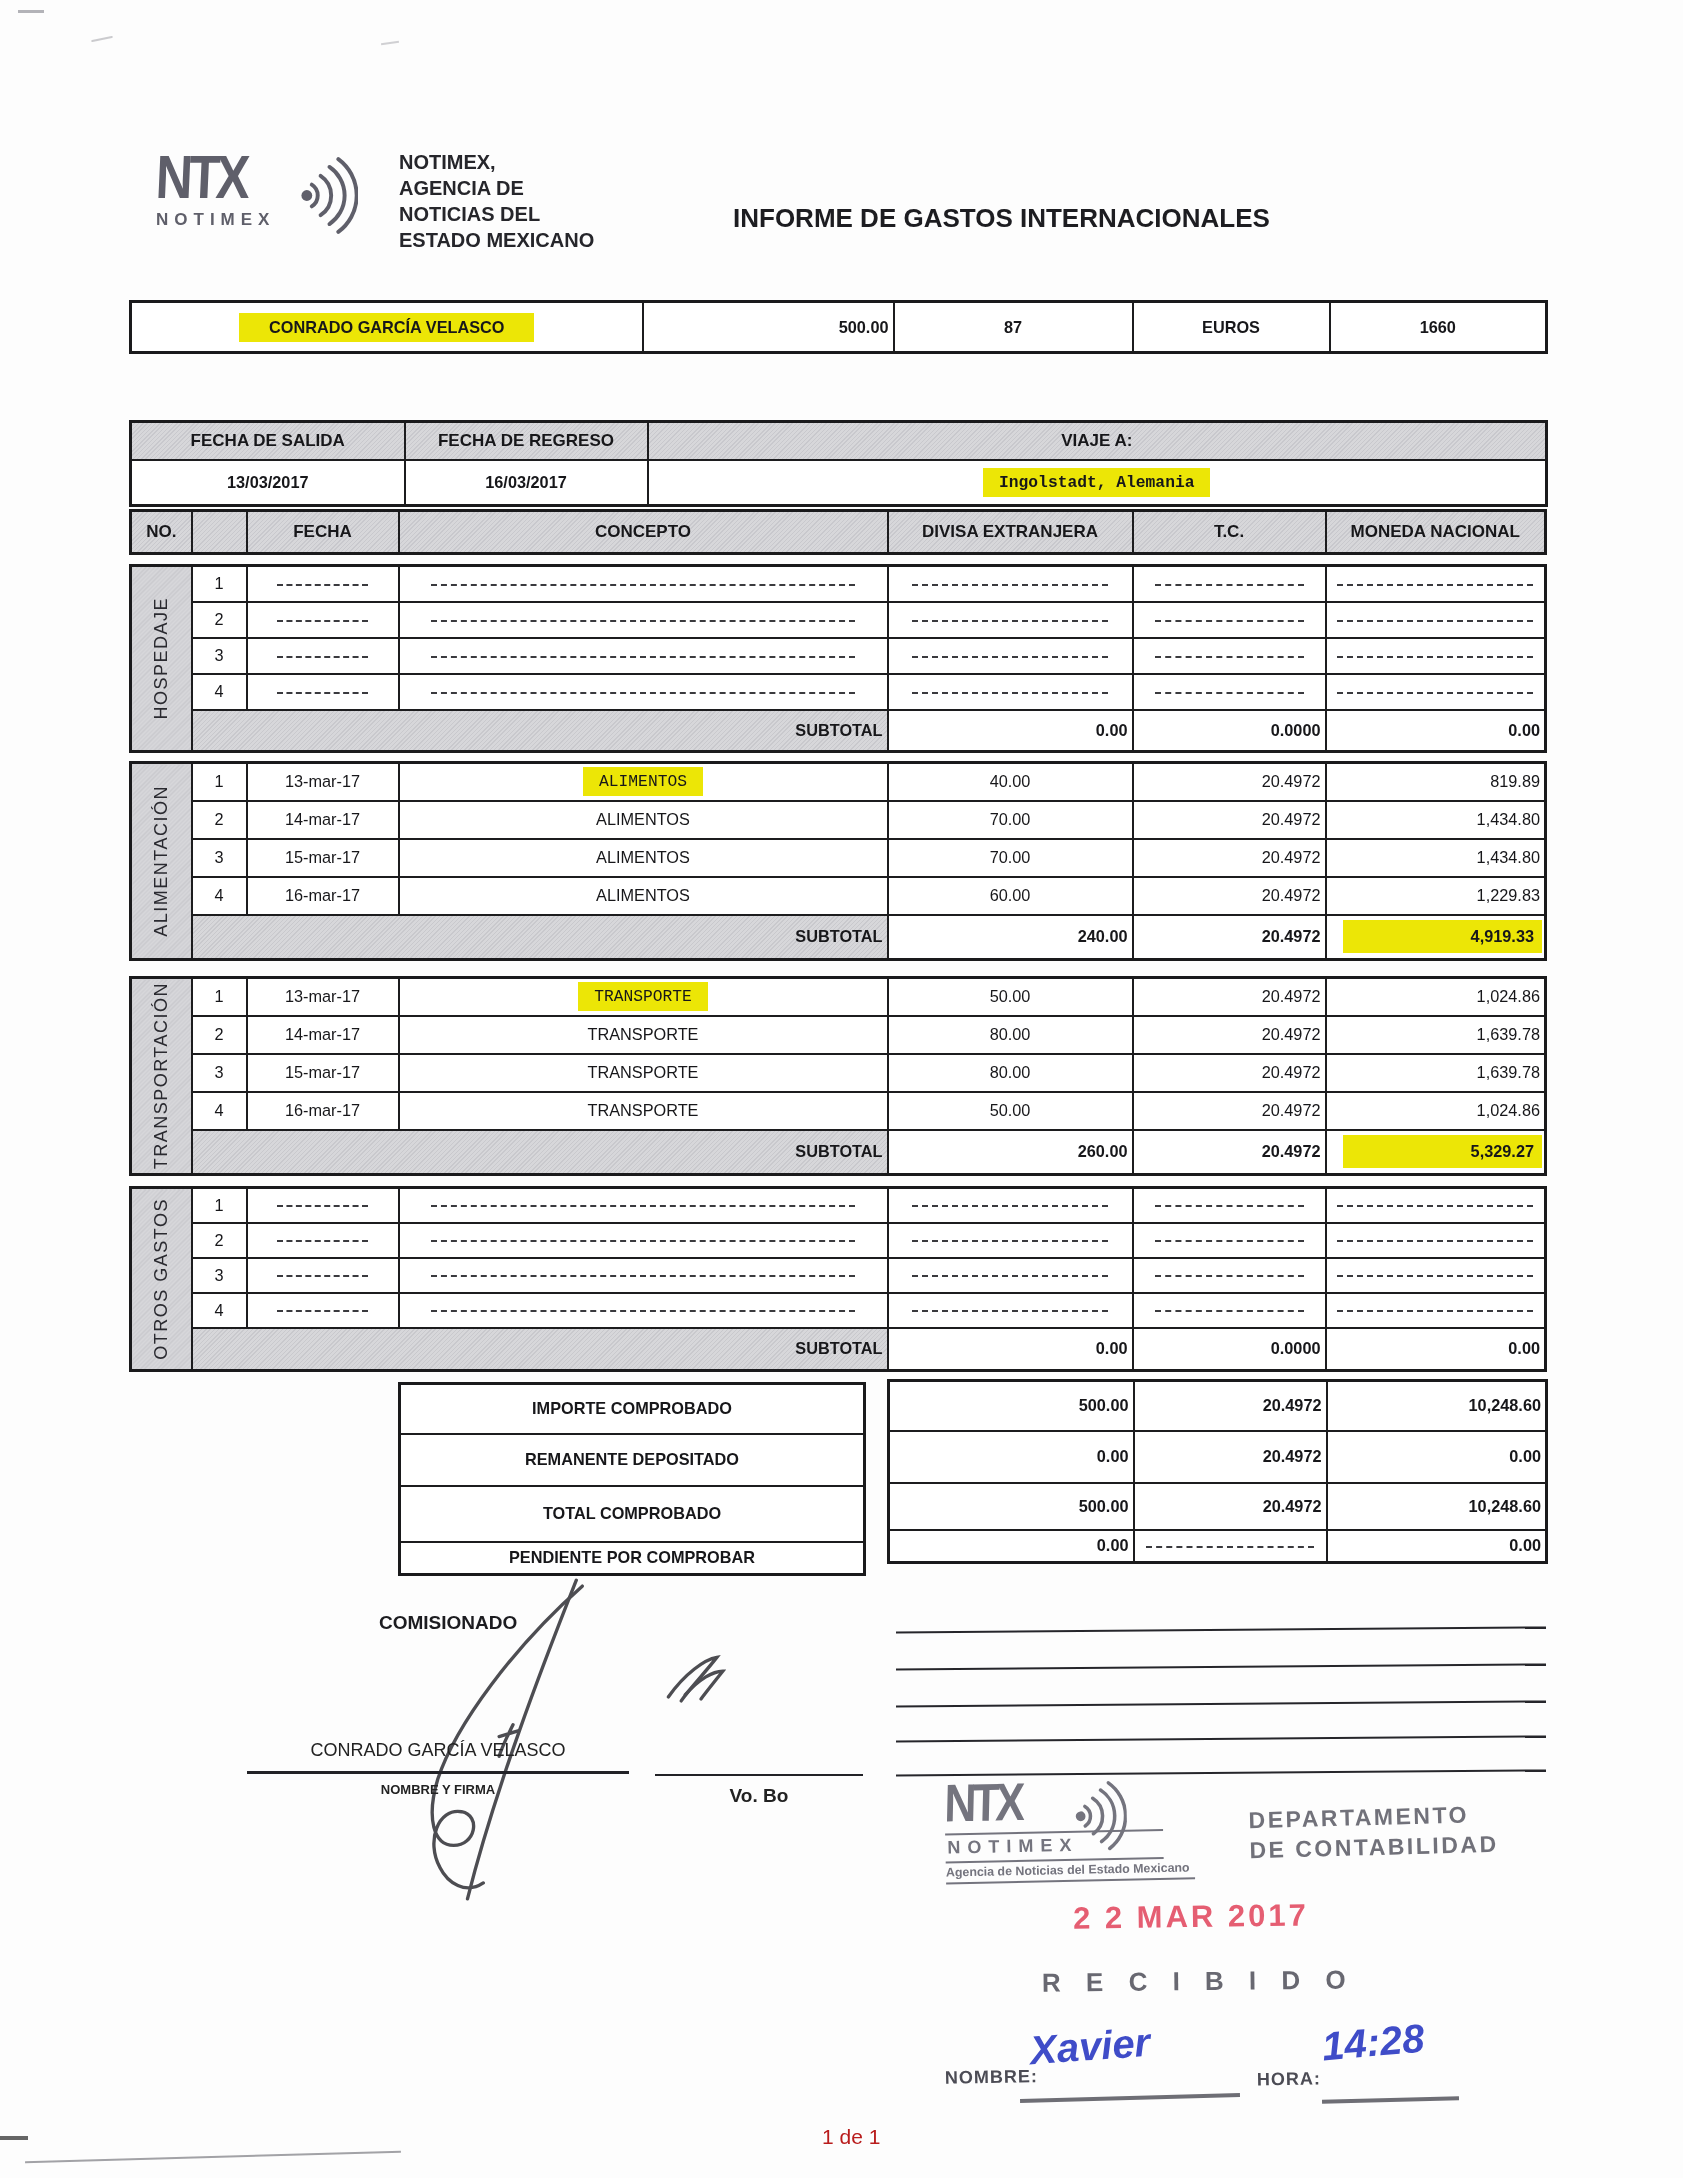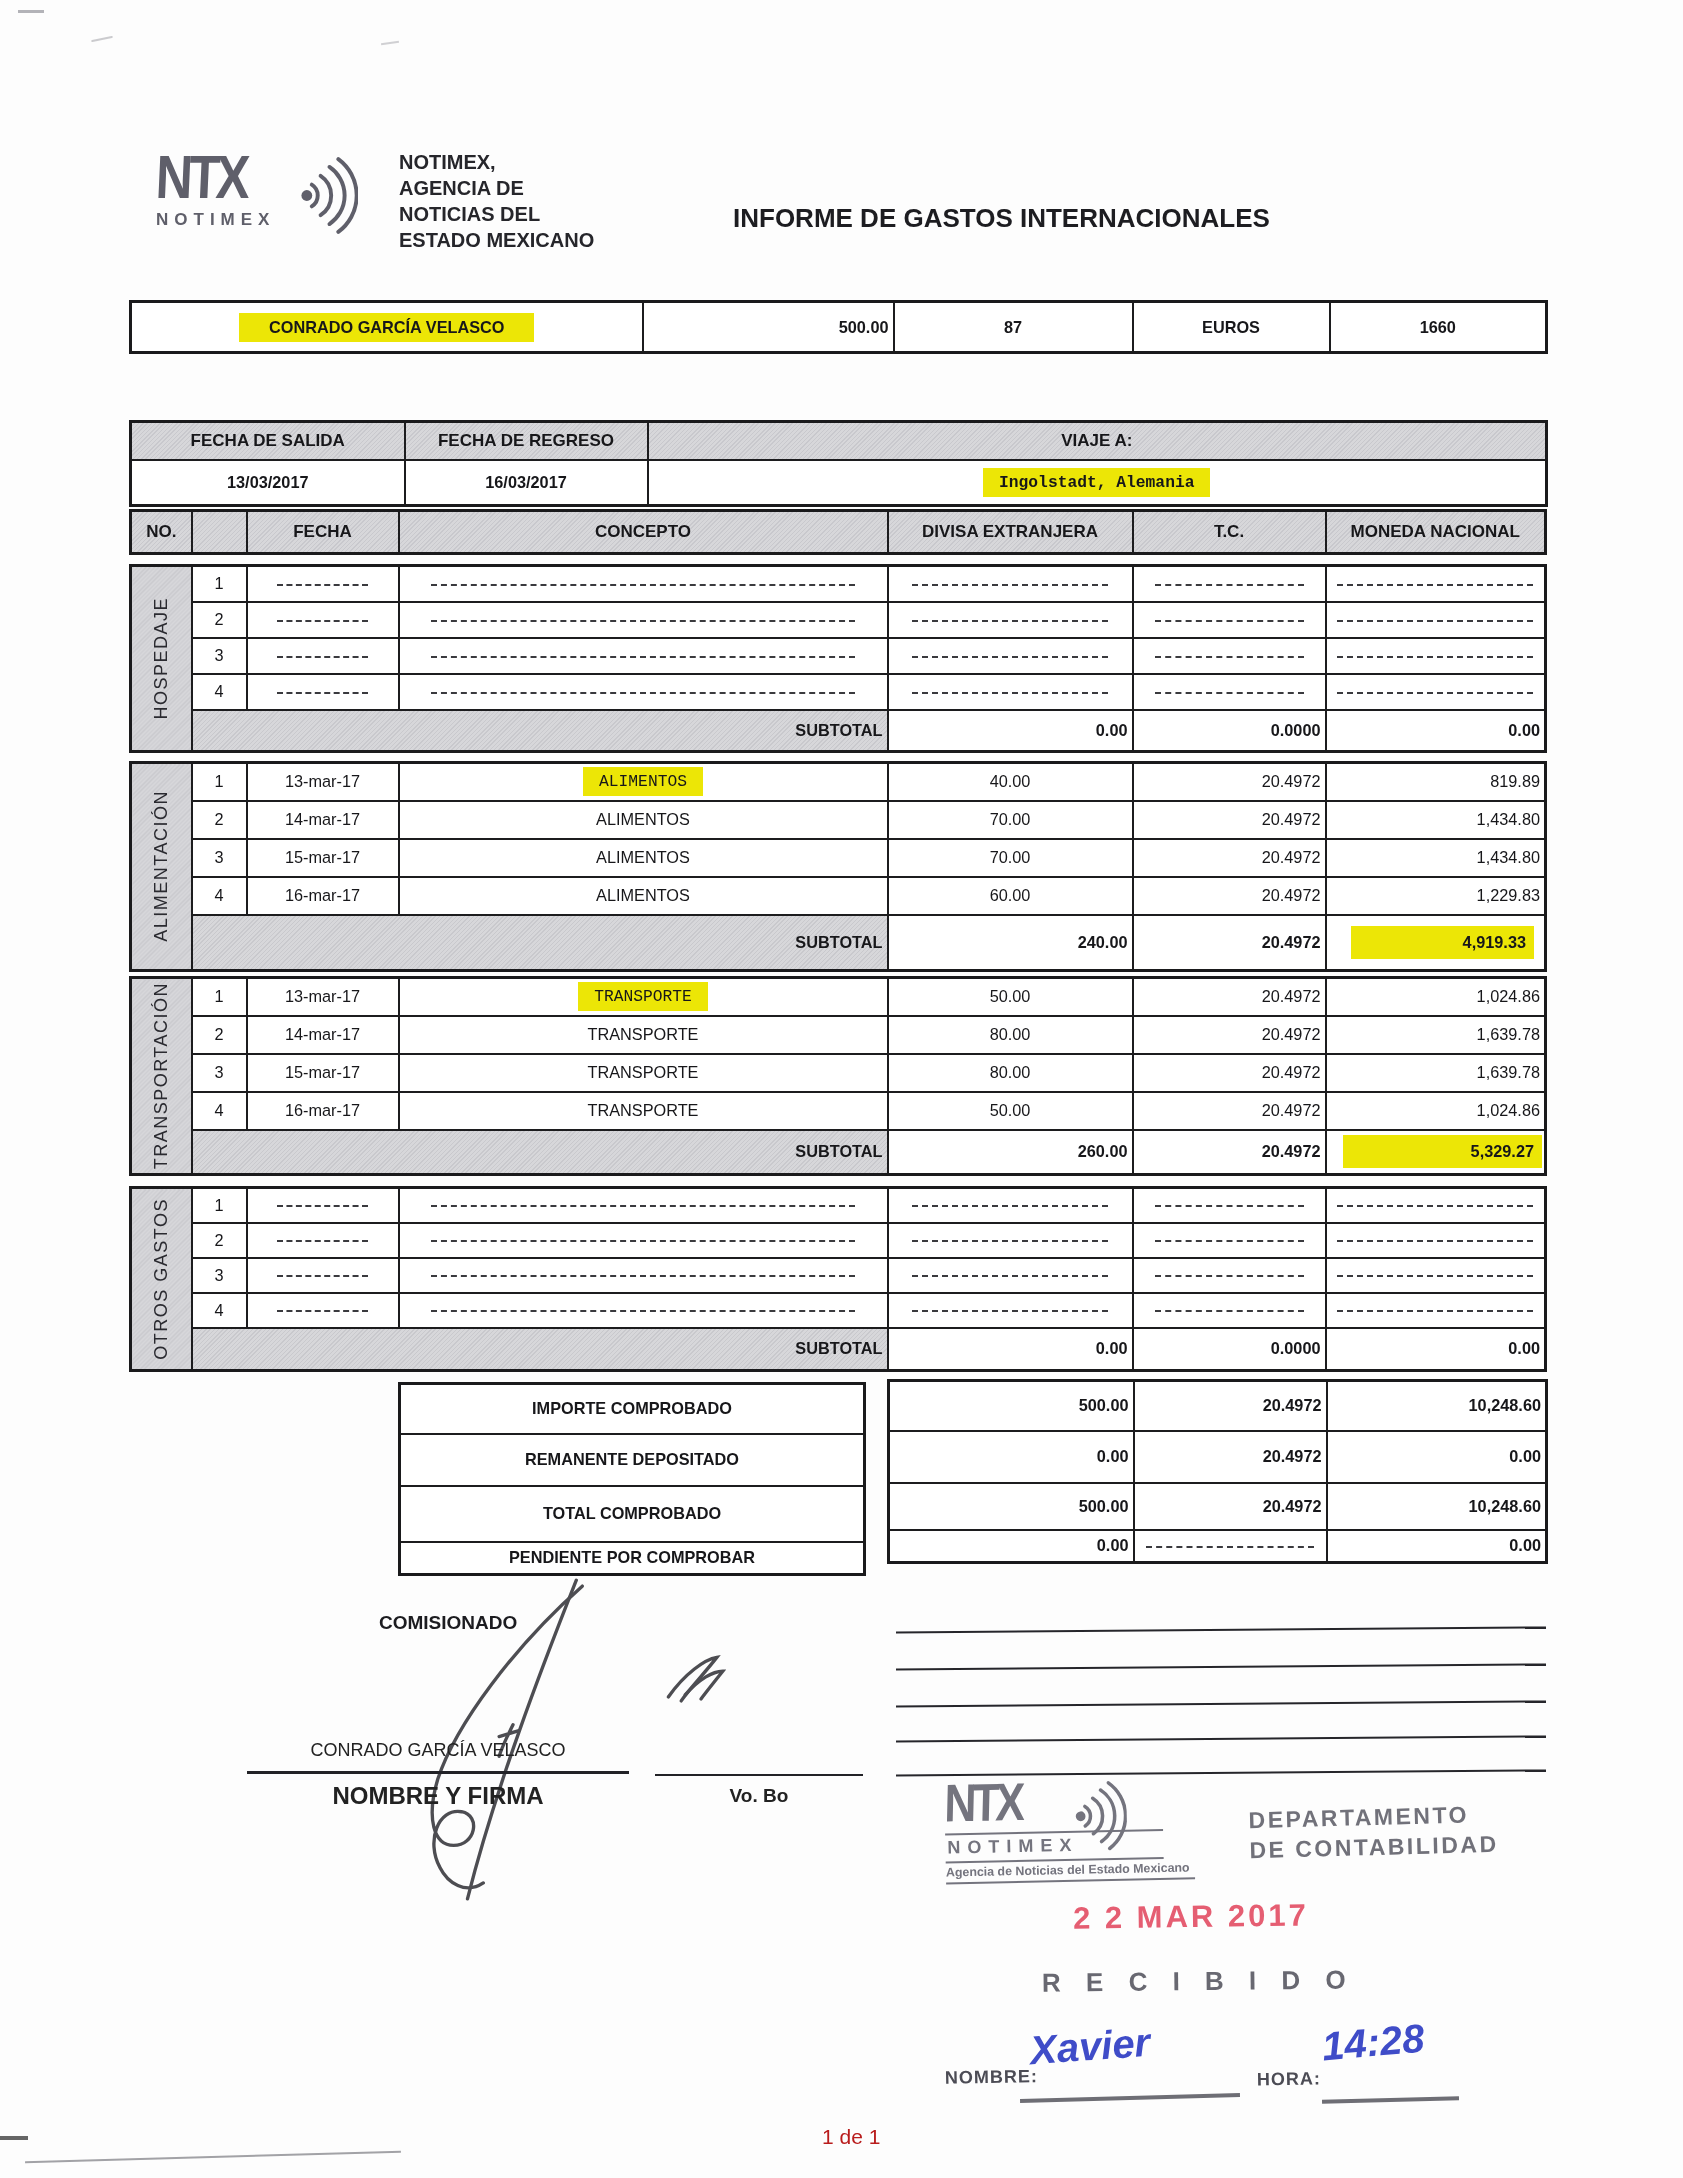--- a/index.html
+++ b/index.html
@@ -35,21 +35,21 @@
             display:inline-block;transform:scaleX(.84) skewX(-3deg);transform-origin:left;}
   .ntx-sub{font-weight:bold;font-size:17px;letter-spacing:6px;color:#5f5f6a;margin-top:2px;}
   .waves{position:absolute;}
 
   .agency-line{font-weight:bold;font-size:20px;line-height:26px;color:#26262b;}
   .doc-title{font-weight:bold;font-size:26px;color:#1d1d21;}
 
   
   .sig-label{font-weight:bold;font-size:19px;color:#1c1c20;}
   .sig-name{font-size:18px;color:#222;text-align:center;}
-  .sig-caption{font-weight:bold;font-size:24px;color:#222;text-align:center;}
+  .sig-caption{font-weight:bold;font-size:13px;color:#222;text-align:center;}
   .hline{background:#222227;height:2.6px;}
   .rline{background:#26262b;height:2.4px;transform:rotate(-.45deg);}
 
   
   .stamp{color:#6a6a75;}
   .stamp .ntx-text{color:#6a6a75;font-size:53px;}
   .stamp-notimex{font-weight:bold;font-size:18px;letter-spacing:7px;color:#6a6a75;
                  border-top:2.5px solid #6a6a75;border-bottom:2.5px solid #6a6a75;padding:2px 0 3px 2px;}
   .stamp-tag{font-size:12.4px;font-weight:bold;color:#6a6a75;border-bottom:2px solid #6a6a75;padding:2px 0 3px 0;}
   .stamp-dept{font-weight:bold;font-size:23px;letter-spacing:2.5px;color:#66666f;line-height:30px;opacity:.92;}
@@ -252,21 +252,21 @@
       <td class="ctr">16-mar-17</td>
       <td class="ctr">ALIMENTOS</td>
       <td class="ctr">60.00</td>
       <td class="rt">20.4972</td>
       <td class="rt">1,229.83</td>
     </tr>
     <tr style="height:45px;">
       <td colspan="3" class="g rt bold">SUBTOTAL</td>
       <td class="rt bold">240.00</td>
       <td class="rt bold">20.4972</td>
-      <td style="padding:8px;">
+      <td style="padding:0;">
             <span class="subhl">4,919.33</span>
           </td>
     </tr>
   </tbody>
     </table>
 
   <table class="tbl" style="top:976px;width:1416px;">
     <colgroup>
         <col style="width:61px">
         <col style="width:55px">

